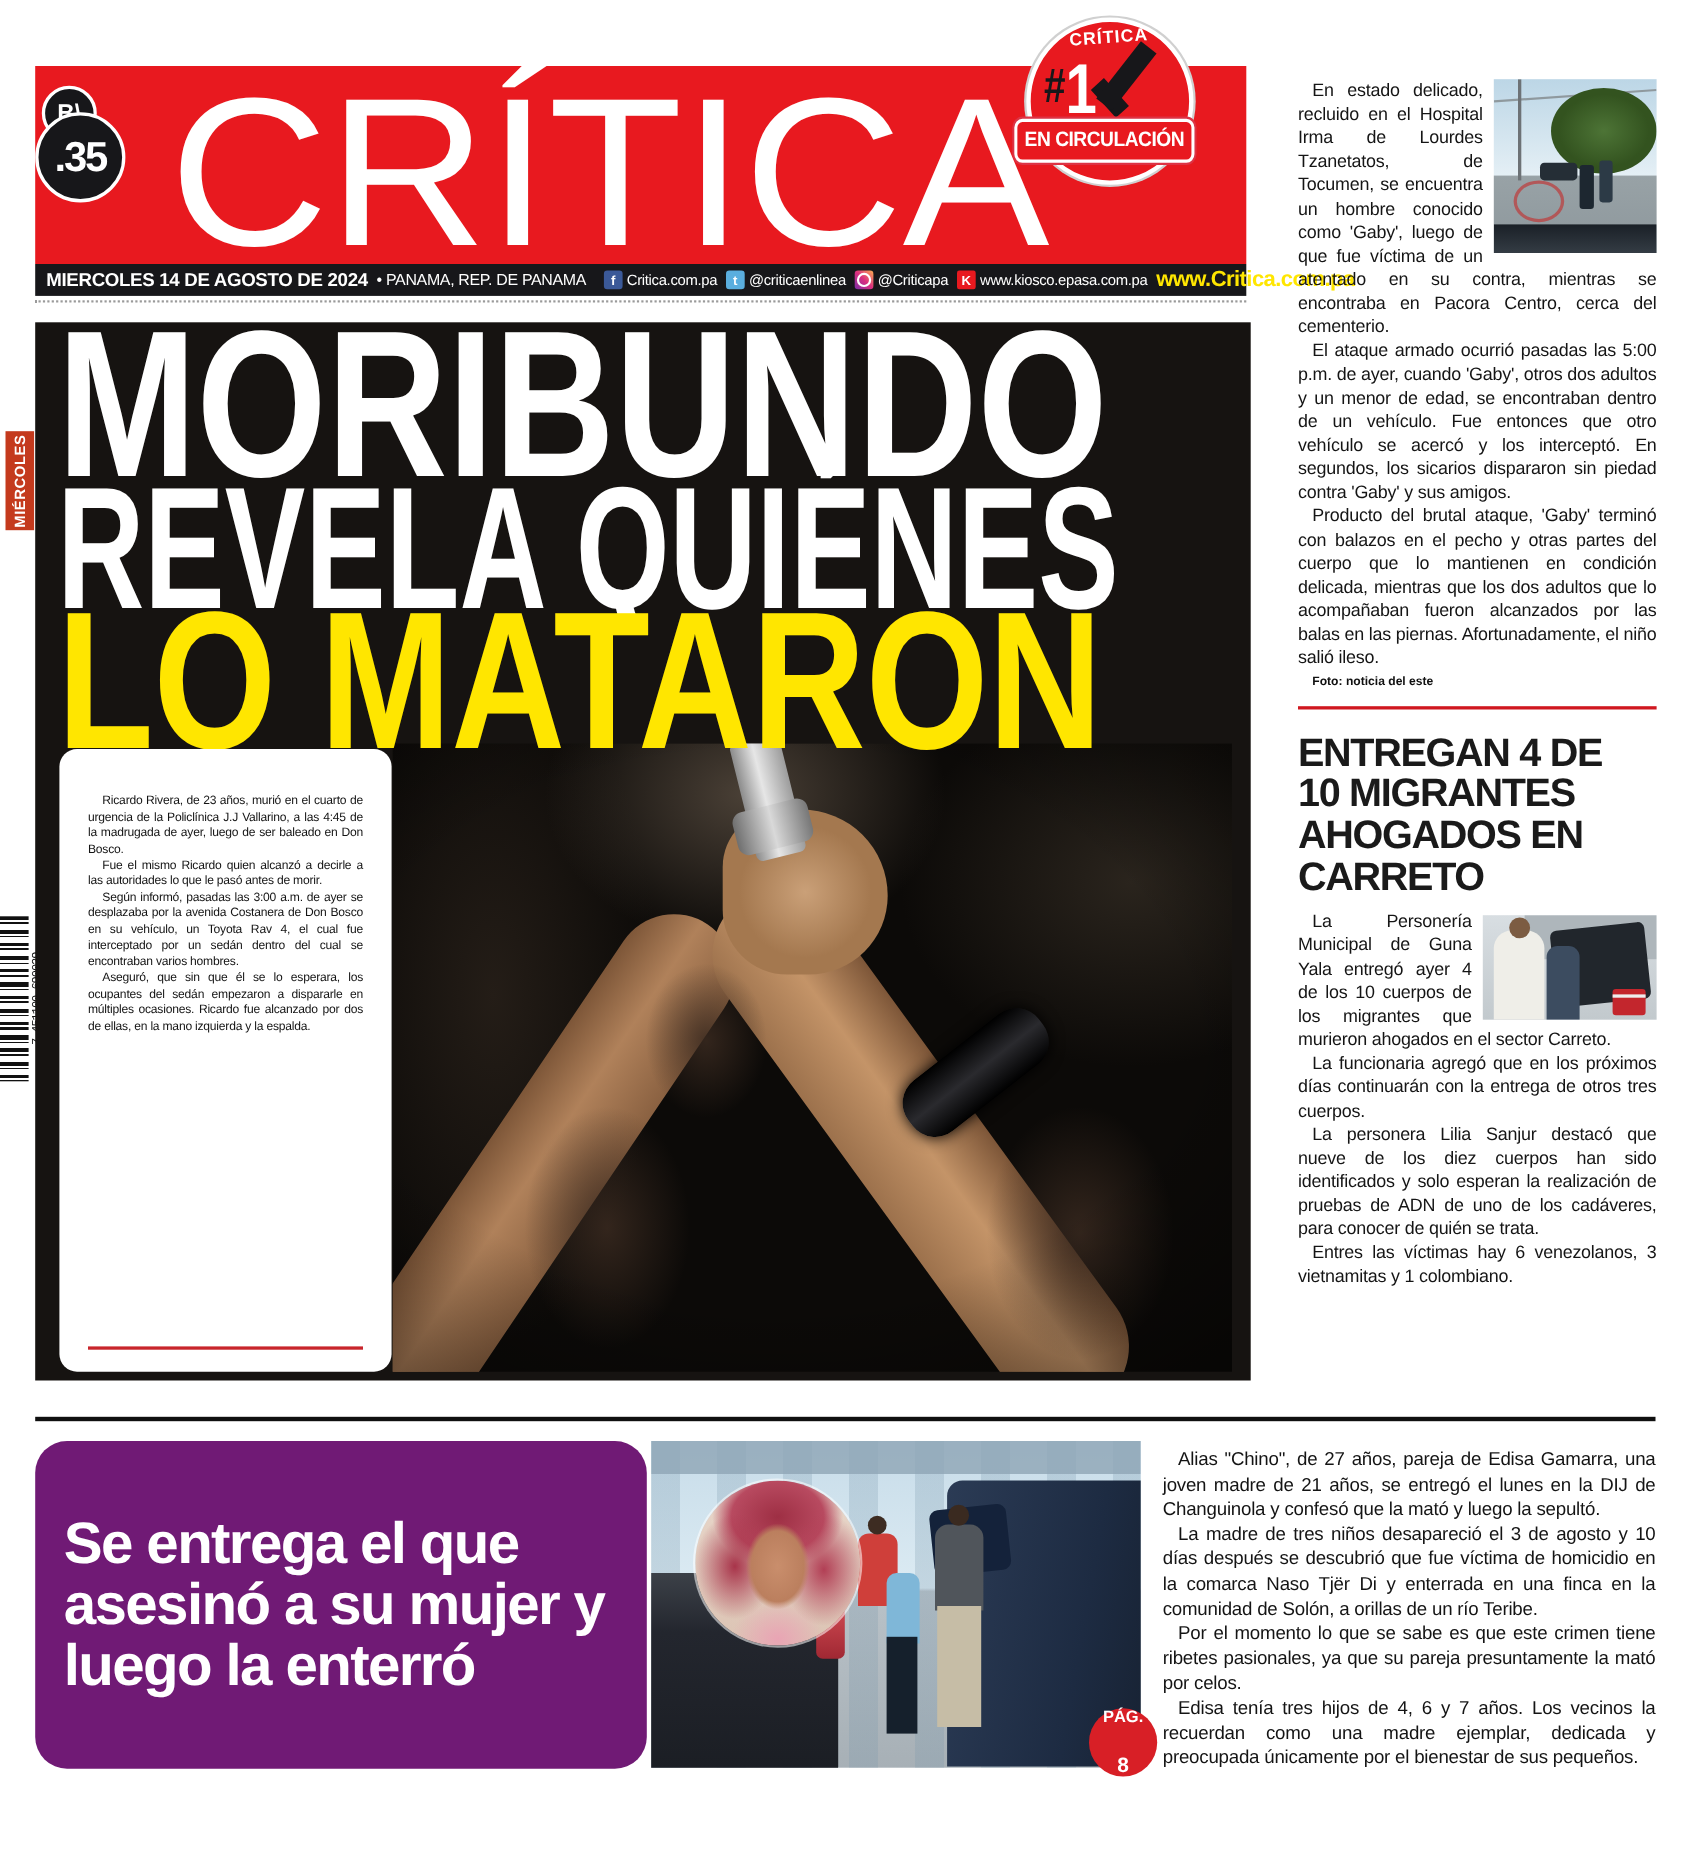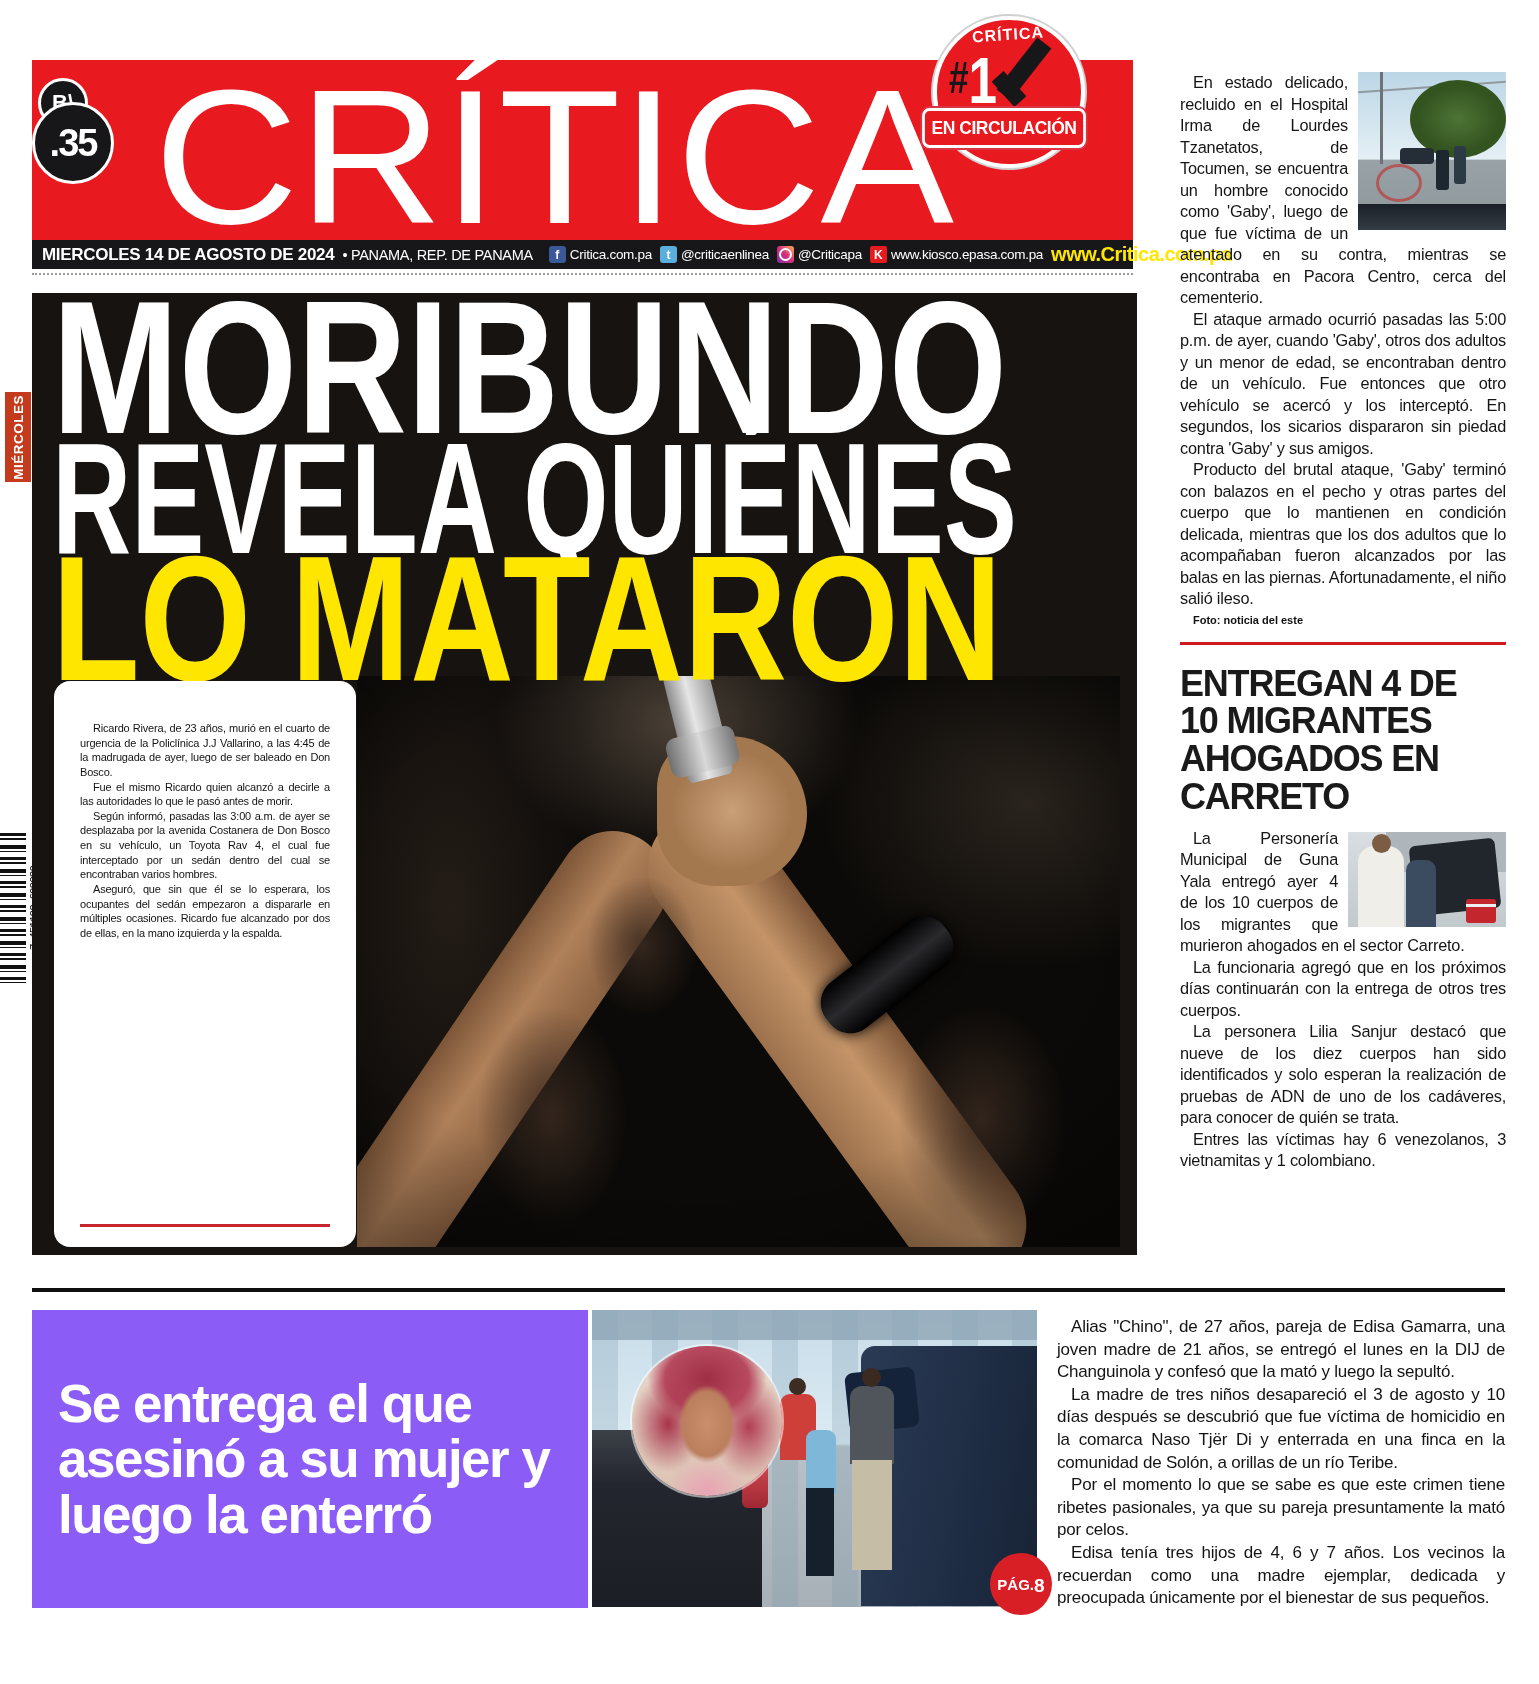--- a/index.html
+++ b/index.html
@@ -133,22 +133,22 @@
      transform:rotate(-6deg);border-radius:6px;}
   .pm-person{position:absolute;left:10px;top:14px;width:46px;height:81px;background:#efeee8;
      border-radius:16px 16px 0 0;}
   .pm-head{position:absolute;left:24px;top:2px;width:19px;height:19px;border-radius:50%;background:#7c5c42;}
   .pm-person2{position:absolute;left:58px;top:28px;width:30px;height:67px;background:#3c4c60;border-radius:10px 10px 0 0;}
   .pm-cooler{position:absolute;right:10px;bottom:4px;width:30px;height:24px;background:#c3262d;border-radius:3px;}
   .pm-cooler:before{content:"";position:absolute;left:0;top:5px;width:30px;height:3px;background:#eee;}
 
   
   .bot-rule{left:32px;top:1288px;width:1473px;height:4px;background:#101010;}
-  .promo-box{left:32px;top:1310px;width:556px;height:298px;background:#8b5cf6;box-sizing:border-box;
-     display:flex;align-items:center;padding:12px 26px;}
+  .promo-box{left:32px;top:1310px;width:556px;height:298px;background:#701a75;box-sizing:border-box;
+     display:flex;align-items:center;padding:12px 26px;border-radius:29px;}
   .promo-box h2{margin:0;color:#fff;font-size:53px;line-height:1.05;letter-spacing:-1.5px;font-weight:bold;}
 
   .photo-bottom{left:592px;top:1310px;width:445px;height:297px;overflow:hidden;position:absolute;
      background:
        repeating-linear-gradient(90deg,rgba(120,150,170,.25) 0 26px,rgba(120,150,170,0) 26px 60px),
        linear-gradient(#c7dce9 0%,#dcebf3 45%,#b9c2c8 46%,#a7b0b6 100%);}
   .pb-sign{position:absolute;left:0;top:0;width:445px;height:30px;background:#8fa5b5;opacity:.8;}
   .pb-car{position:absolute;left:-30px;top:120px;width:200px;height:180px;background:
       linear-gradient(#3c4148 0%,#23262e 30%,#1b1e24 100%);border-radius:18px 30px 4px 4px;}
   .pb-tail{position:absolute;left:150px;top:150px;width:26px;height:48px;background:
@@ -167,21 +167,21 @@
   .inset-circle{position:absolute;left:40px;top:36px;width:150px;height:150px;border-radius:50%;overflow:hidden;
      background:
        radial-gradient(60px 50px at 50% 96%,#e9a4b4 0%,rgba(233,164,180,0) 70%),
        radial-gradient(34px 46px at 50% 52%,#c98e6c 0%,#bb7f5e 70%,rgba(187,127,94,0) 85%),
        radial-gradient(46px 60px at 24% 52%,#a8344a 0%,rgba(168,52,74,0) 80%),
        radial-gradient(48px 64px at 78% 54%,#b23f55 0%,rgba(178,63,85,0) 80%),
        radial-gradient(70px 54px at 50% 22%,#9e2f44 0%,#b84a60 60%,rgba(184,74,96,0) 85%),
        linear-gradient(#e8d7cb,#dcc4b4);
      box-shadow:0 0 0 2px rgba(255,255,255,.55);}
   .pag-badge{left:990px;top:1553px;width:62px;height:62px;border-radius:50%;background:#d81f26;
-     display:flex;flex-direction:row;align-items:center;justify-content:center;color:#fff;
+     display:flex;flex-direction:column;align-items:center;justify-content:space-between;color:#fff;
      font-weight:bold;line-height:1;z-index:6;}
   .pag-badge .l1{font-size:15px;}
   .pag-badge .l2{font-size:19px;margin-top:2px;}
 
   .bottom-text{left:1057px;top:1316px;width:448px;}
   .bottom-text p{margin:0;font-size:17px;line-height:1.33;text-align:justify;text-indent:14px;
      letter-spacing:-.2px;color:#141414;}
 </style>
 </head>
 <body>

